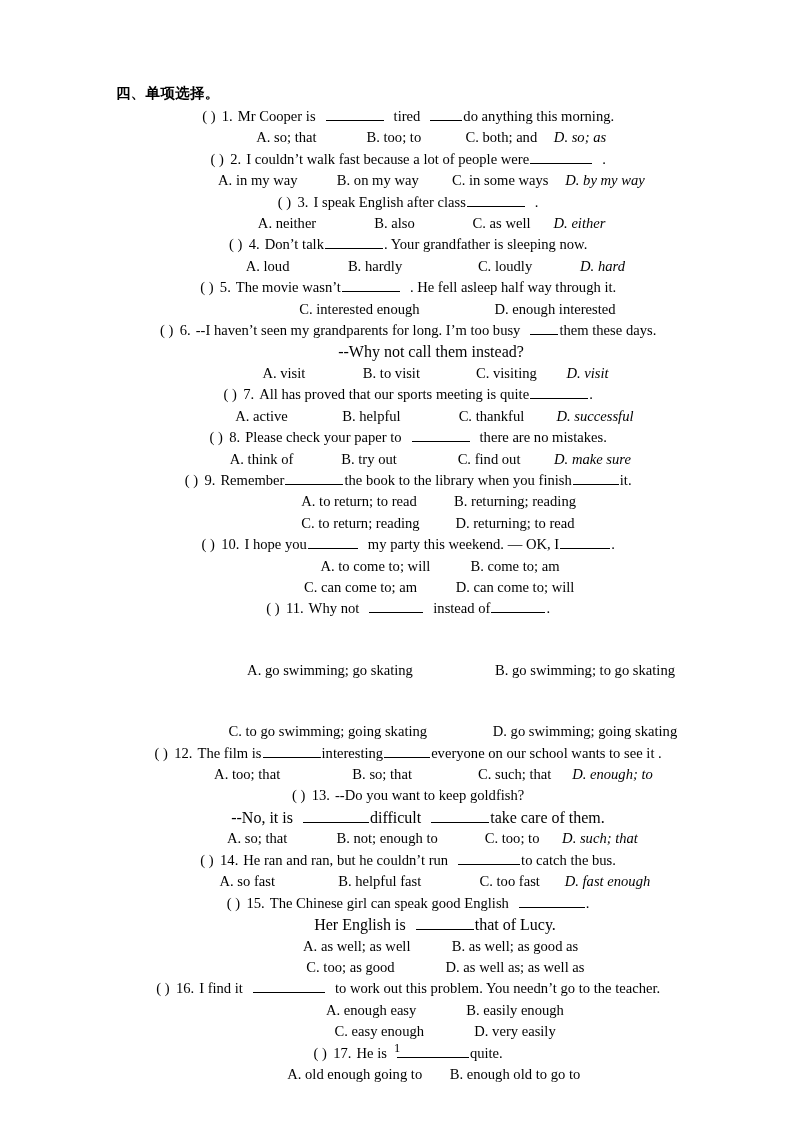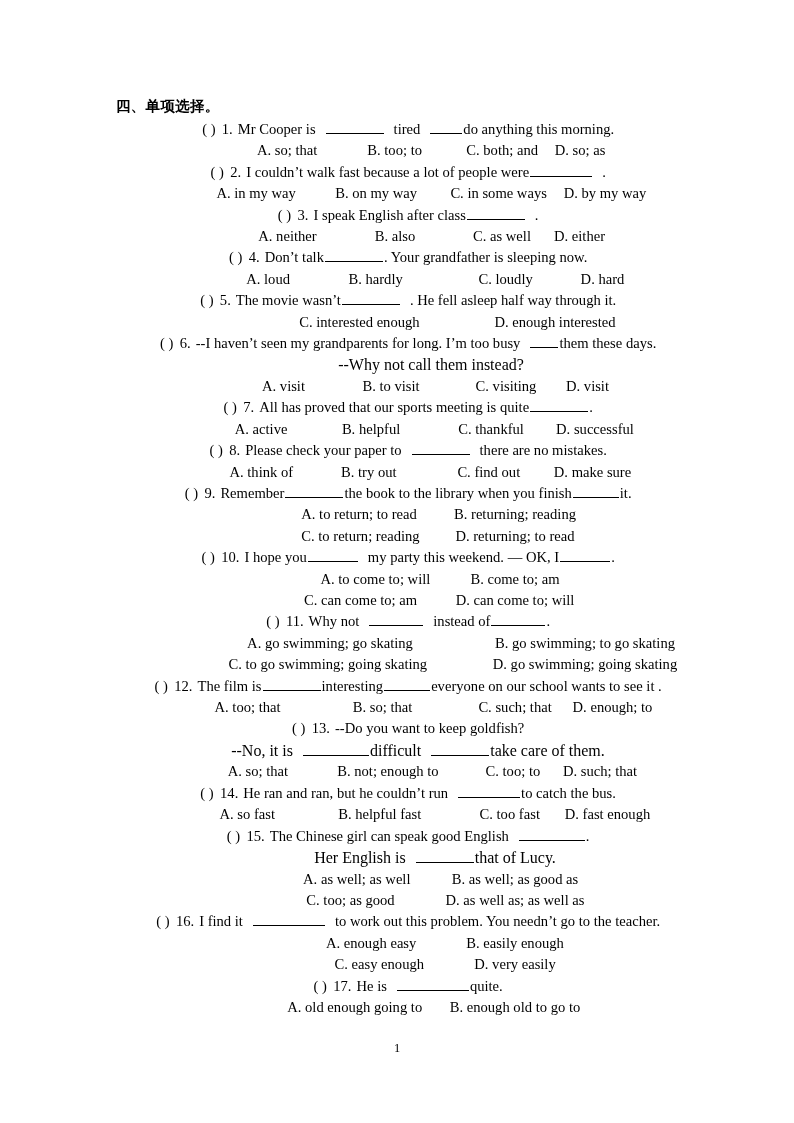--- a/index.html
+++ b/index.html
@@ -16,21 +16,21 @@
     position: relative;
     width: 794px;
     height: 1123px;
     background: #ffffff;
     overflow: hidden;
     box-sizing: border-box;
   }
   .content {
     position: absolute;
     left: 116px;
-    top: 96px;
+    top: 83px;
     width: 578px;
   }
   .section-title {
     font-family: "DejaVu Sans", "Liberation Sans", sans-serif;
     font-weight: bold;
     font-size: 14.5px;
     line-height: 20px;
     letter-spacing: 0.3px;
     margin: 0 0 3px 0;
     white-space: nowrap;
@@ -68,27 +68,27 @@
     white-space: nowrap;
     margin: 0;
     padding-left: 30px;
   }
   .opts .op {
     display: inline-block;
     vertical-align: baseline;
   }
   
   .cols4 .op { width: 104px; }
-  .cols4 .op.c4 { width: auto; }
+  .cols4 .op.c4 { width: auto; font-style: italic; }
   
   .cols2 .op { width: 270px; }
   .cols2 .op.last { width: auto; }
   
   .cols2w .op { width: 330px; }
-  .cols2w .op.last { width: auto; }
+  .cols2w .op.last { width: auto; margin-top: 40px; }
   .w100 { width: 100px !important; }
   .w105 { width: 105px !important; }
   .w110 { width: 110px !important; }
   .w115 { width: 115px !important; }
   .w120 { width: 120px !important; }
   .w125 { width: 125px !important; }
   .w130 { width: 130px !important; }
   .w150 { width: 150px !important; }
   .w190 { width: 190px !important; }
   .w270 { width: 270px !important; }

